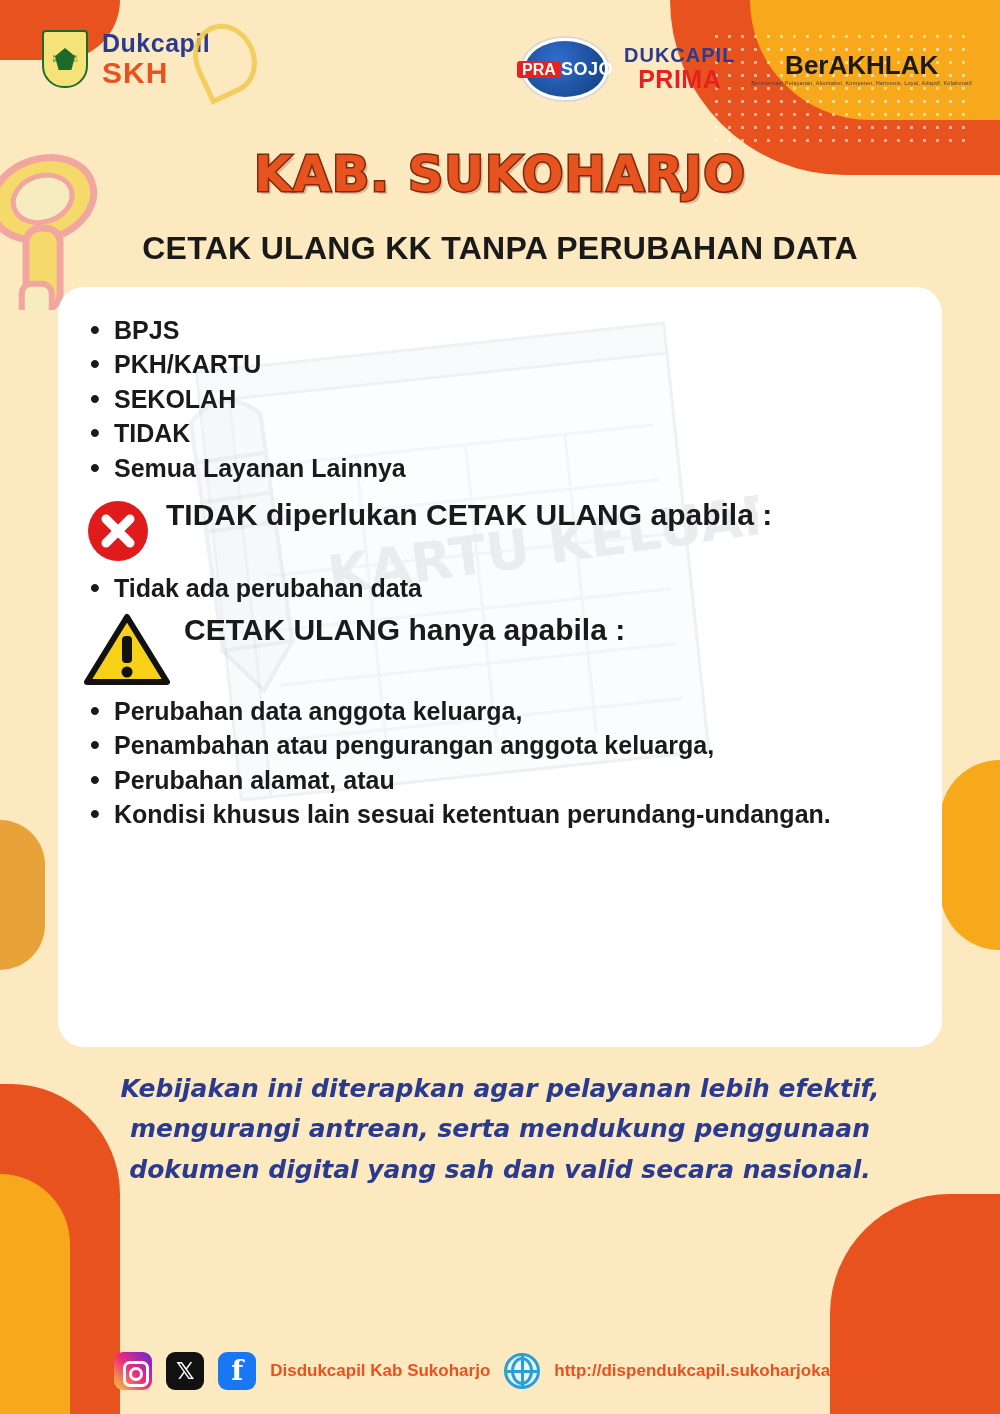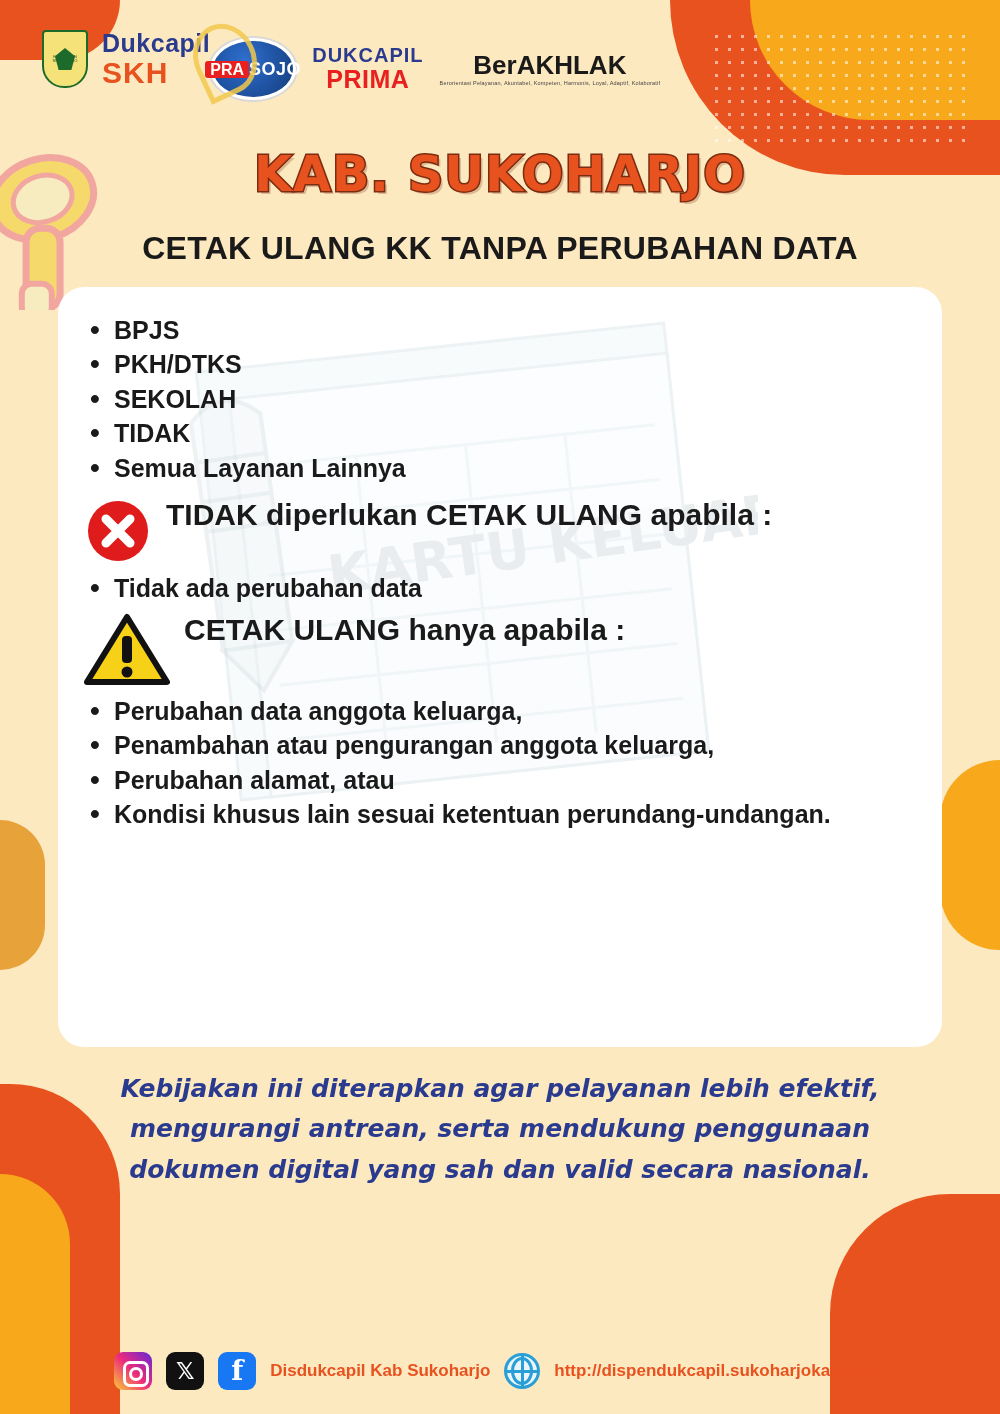--- a/index.html
+++ b/index.html
@@ -81,21 +81,21 @@
     background-image: radial-gradient(#fff 1.6px, transparent 1.7px);
     background-size: 13px 13px;
     opacity: .55;
     z-index: 3;
     pointer-events: none;
   }
 
   
   .header {
     position: relative; z-index: 5;
-    display: flex; align-items: flex-start; 
+    display: flex; align-items: flex-start; justify-content: space-between;
     padding: 30px 28px 0 42px;
     height: 128px;
   }
   .header-left { display: flex; align-items: center; gap: 14px; }
   .crest {
     width: 46px; height: 58px;
     background: #f5e37a;
     border: 2px solid #1d6b2a;
     border-radius: 4px 4px 22px 22px;
     position: relative;
@@ -367,21 +367,21 @@
         <path d="M40 270 l35 45 35 -45 z"></path>
         <line x1="40" y1="120" x2="110" y2="120"></line>
         <line x1="40" y1="150" x2="110" y2="150"></line>
       </g>
     </svg>
 
     <div class="card-inner">
 
       <ul class="bullets indent-1">
         <li>BPJS</li>
-        <li>PKH/DTKS</li>
+        <li>PKH/KARTU</li>
         <li>SEKOLAH</li>
         <li>TIDAK</li>
         <li>Semua Layanan Lainnya</li>
       </ul>
 
       <div class="row sect-2">
         <div class="icon-box">
           <svg width="68" height="68" viewBox="0 0 68 68">
             <circle cx="34" cy="34" r="30" fill="#e01b1b"></circle>
             <path d="M22 22 L46 46 M46 22 L22 46" stroke="#fff" stroke-width="9" stroke-linecap="round"></path>

